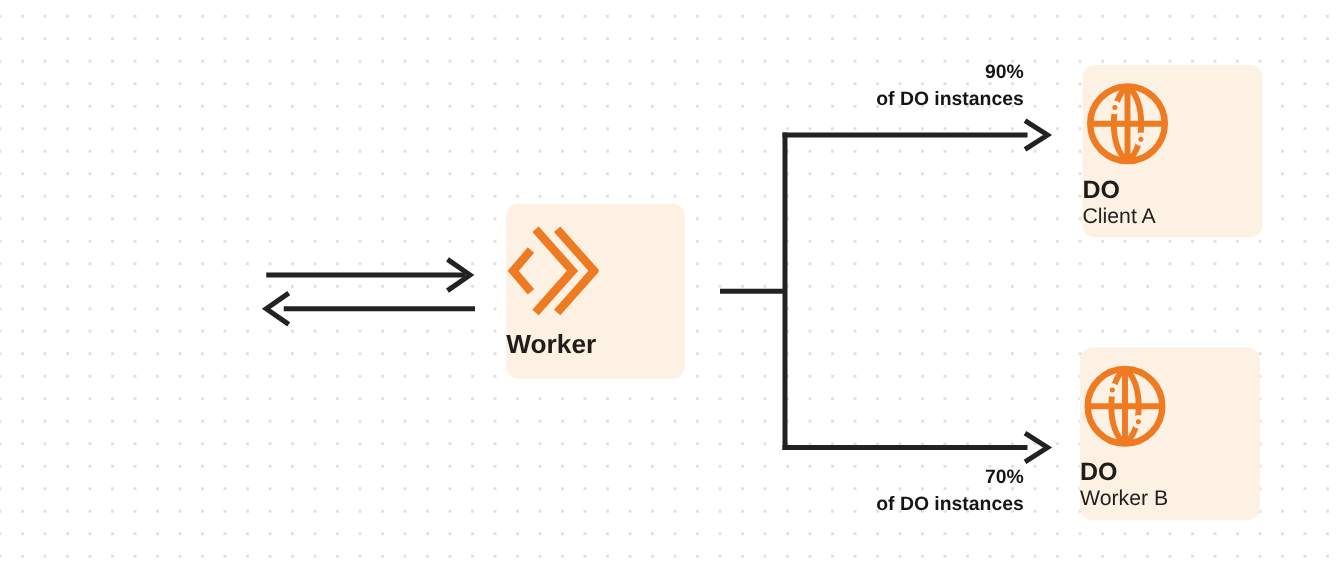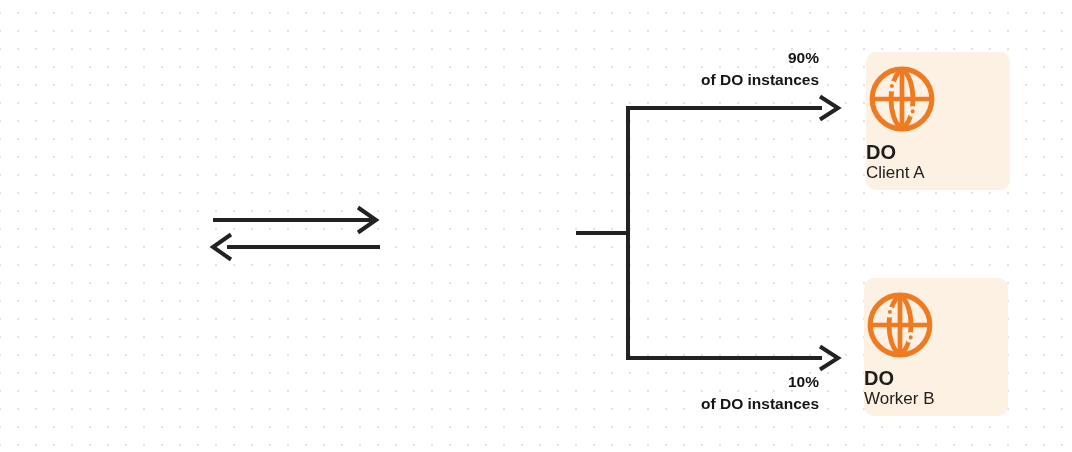--- a/index.html
+++ b/index.html
@@ -56,28 +56,38 @@
       <polyline points="820,96.5 838,108 820,119.5"></polyline>
     </g>
 
     <g>
       <path d="M626,358 H822"></path>
       <polyline points="820,346.5 838,358 820,369.5"></polyline>
     </g>
   </svg>
 
 
+  <div class="node worker-box">
+    <svg class="icon-svg" width="74" height="79" viewBox="0 0 60 64">
+      <g fill="none" stroke="#ee7a22" stroke-width="5.5" stroke-linecap="butt" stroke-linejoin="miter">
+        <polyline points="16,19.5 4.5,33 16,46.5"></polyline>
+        <polyline points="19,6 43,33 19,60"></polyline>
+        <polyline points="33,6 57,33 33,60"></polyline>
+      </g>
+    </svg>
+    <span class="node-label">Worker</span>
+  </div>
 
   <div class="pct-label pct-top">
     <div>90%</div>
     <div>of DO instances</div>
   </div>
 
   <div class="pct-label pct-bottom">
-    <div>10%</div>
+    <div>70%</div>
     <div>of DO instances</div>
   </div>
 
   <div class="node do-box do-a">
     <svg class="icon-svg" width="72" height="72" viewBox="0 0 64 64">
       <g fill="none" stroke="#ee7a22" stroke-linecap="butt">
         <circle cx="32" cy="32" r="26.5" stroke-width="4.6"></circle>
         <path d="M6,32 H58" stroke-width="4.2"></path>
         <path d="M32,5.5 V58.5" stroke-width="4.2"></path>
         <path d="M32,6 C19,13 19,51 32,58" stroke-width="4.2"></path>

